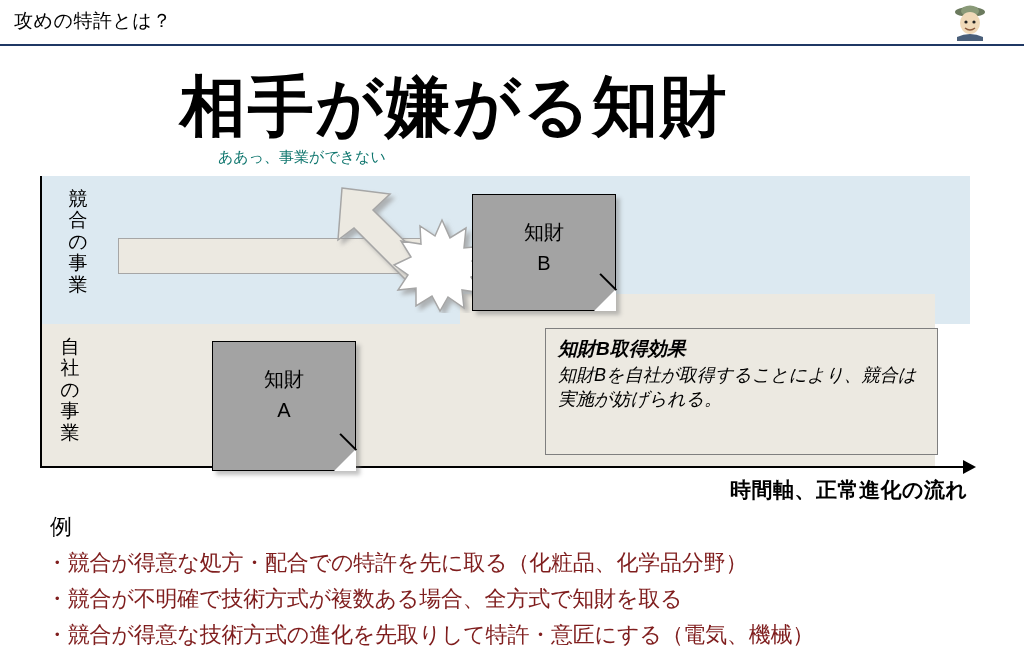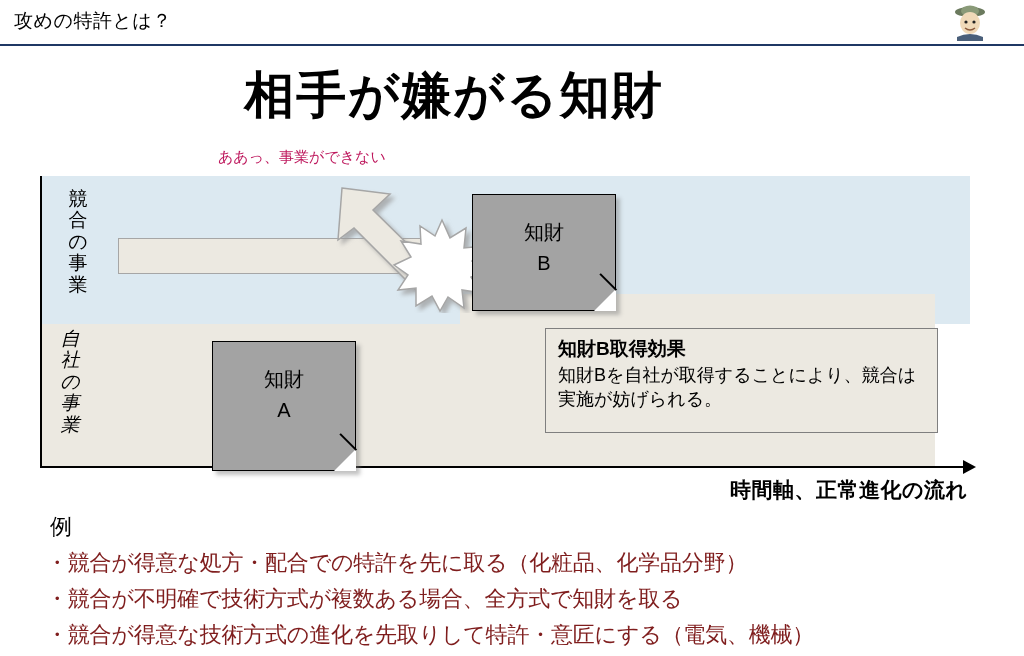--- a/index.html
+++ b/index.html
@@ -68,21 +68,21 @@
     margin-top: 1px;
   }
 
   
   .slide-title {
     position: absolute;
     left: 0;
     top: 62px;
     width: 908px;
     text-align: center;
-    font-size: 50px;
+    font-size: 66px;
     font-weight: bold;
     color: #000000;
     letter-spacing: 2px;
   }
 
   
   .diagram {
     position: absolute;
     left: 40px;
     top: 176px;
@@ -139,28 +139,28 @@
   .vlabel {
     position: absolute;
     width: 24px;
     font-size: 19px;
     line-height: 1.13;
     color: #000000;
     text-align: center;
     letter-spacing: 0;
   }
   .vlabel-competitor { left: 26px; top: 12px; }
-  .vlabel-own { left: 18px; top: 152px; font-style: italic; }
+  .vlabel-own { left: 18px; top: 160px; }
 
   .callout-text {
     position: absolute;
     left: 178px;
     top: -28px;
     font-size: 15px;
-    color: #be185d;
+    color: #0f766e;
   }
 
   
   .biz-bar {
     position: absolute;
     left: 78px;
     top: 62px;
     width: 310px;
     height: 34px;
     background: #ece9e1;
@@ -218,25 +218,26 @@
   }
   .ip-b { left: 432px; top: 18px; width: 142px; height: 115px; }
   .ip-a { left: 172px; top: 165px; width: 142px; height: 128px; }
 
   
   .effect-box {
     position: absolute;
     left: 505px;
     top: 152px;
     width: 393px;
-    height: 105px;
+    height: 127px;
     background: #ece9e1;
     border: 1px solid #7f7f7f;
     padding: 7px 4px 0 12px;
     box-sizing: border-box;
+    font-style: italic;
   }
   .effect-title {
     font-size: 19px;
     font-weight: bold;
     color: #000000;
   }
   .effect-body {
     font-size: 18px;
     line-height: 1.32;
     color: #000000;

